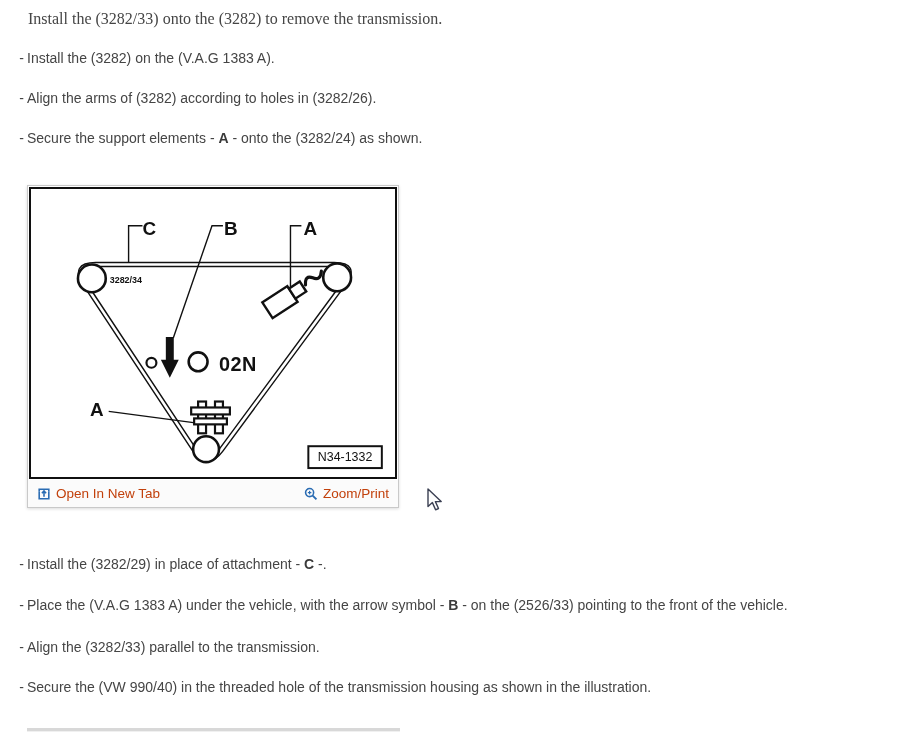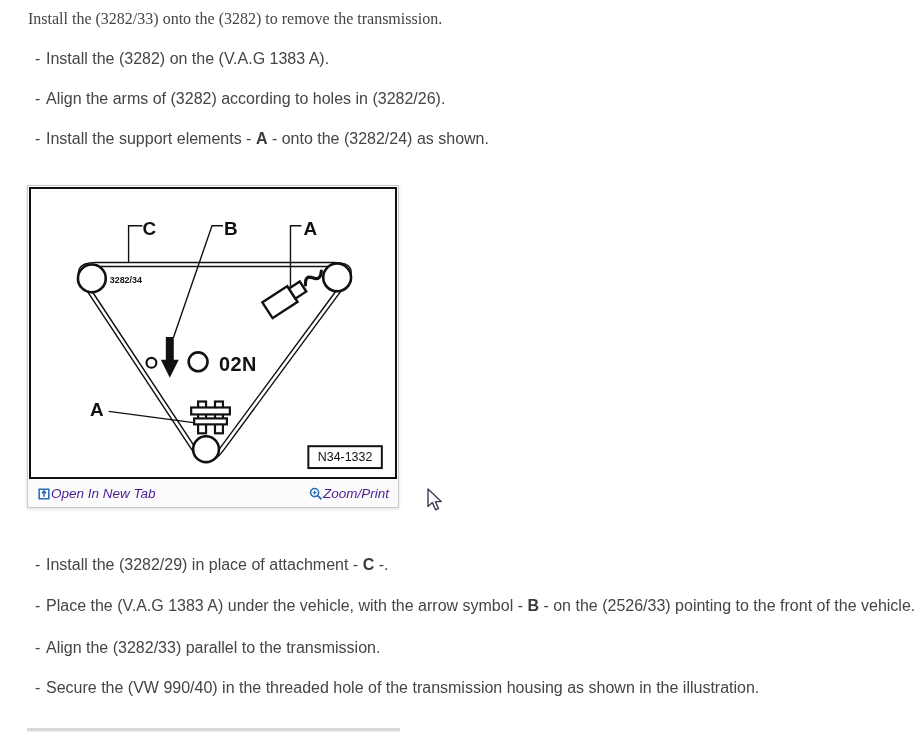--- a/index.html
+++ b/index.html
@@ -1,41 +1,41 @@
 <!DOCTYPE html>
 <html><head>
 <meta charset="utf-8">
 <style>
   html,body{margin:0;padding:0;}
   body{
     width:915px;height:733px;position:relative;background:#ffffff;
     font-family:"Liberation Sans",sans-serif;color:#454545;overflow:hidden;
   }
   .para{position:absolute;left:28px;font-size:16px;white-space:nowrap;font-family:Liberation Serif, serif;}
-  .step{position:absolute;left:35px;font-size:16px;white-space:nowrap;}
+  .step{position:absolute;left:16px;font-size:14px;white-space:nowrap;text-align:center;}
   .step .dash{display:inline-block;width:11px;}
   .step b{color:#3a3a3a;}
 
   
   #figure-widget{
     position:absolute;left:27px;top:185px;width:370px;
     border:1px solid #c9c9c9;background:#fff;
     box-shadow:0 1px 3px rgba(0,0,0,.14);
   }
   #fig-canvas{
     margin:1px;border:2px solid #101010;height:288px;position:relative;background:#fff;
   }
   #fig-canvas svg{display:block;}
   #fig-toolbar{
     height:27px;display:flex;align-items:center;justify-content:space-between;
     padding:0 9px;background:#fbfbfb;
   }
   .fig-link{
-    display:flex;align-items:center;color:#4c1d95;font-size:13.5px;
-    text-decoration:none;cursor:pointer;white-space:nowrap;font-style:italic;
+    display:flex;align-items:center;gap:5px;color:#c2410c;font-size:13.5px;
+    text-decoration:none;cursor:pointer;white-space:nowrap;
   }
   .fig-link svg{flex:0 0 auto;}
 
   #divider{
     position:absolute;left:27px;top:728px;width:373px;height:3px;
     background:#d8d8d8;border-bottom:1px solid #f0f0f0;
   }
   #cursor{position:absolute;left:427px;top:488px;width:18px;height:24px;}
 </style>
 </head>
@@ -43,21 +43,21 @@
 
 <div class="para" style="top:10px">Install the (3282/33) onto the (3282) to remove the transmission.</div>
 
 <div class="step" style="top:50px">
   <span class="dash">-</span><span>Install the (3282) on the (V.A.G 1383 A).</span><b></b><span></span>
 </div>
 <div class="step" style="top:90px">
   <span class="dash">-</span><span>Align the arms of (3282) according to holes in (3282/26).</span><b></b><span></span>
 </div>
 <div class="step" style="top:130px">
-  <span class="dash">-</span><span>Install the support elements - </span><b>A</b><span> - onto the (3282/24) as shown.</span>
+  <span class="dash">-</span><span>Secure the support elements - </span><b>A</b><span> - onto the (3282/24) as shown.</span>
 </div>
 
 <div id="figure-widget">
   <div id="fig-canvas">
     <svg width="366" height="288" viewBox="0 0 366 290">
 
       <g>
         <path d="M 64 76 L 304 76 Q 328 76 313.8 95.3 L 190.3 262.7 Q 176 282 162.8 262 L 53.2 96 Q 40 76 64 76 Z" fill="none" stroke="#111" stroke-width="5.5"></path>
         <path d="M 64 76 L 304 76 Q 328 76 313.8 95.3 L 190.3 262.7 Q 176 282 162.8 262 L 53.2 96 Q 40 76 64 76 Z" fill="none" stroke="#fff" stroke-width="2.6"></path>
       </g>

